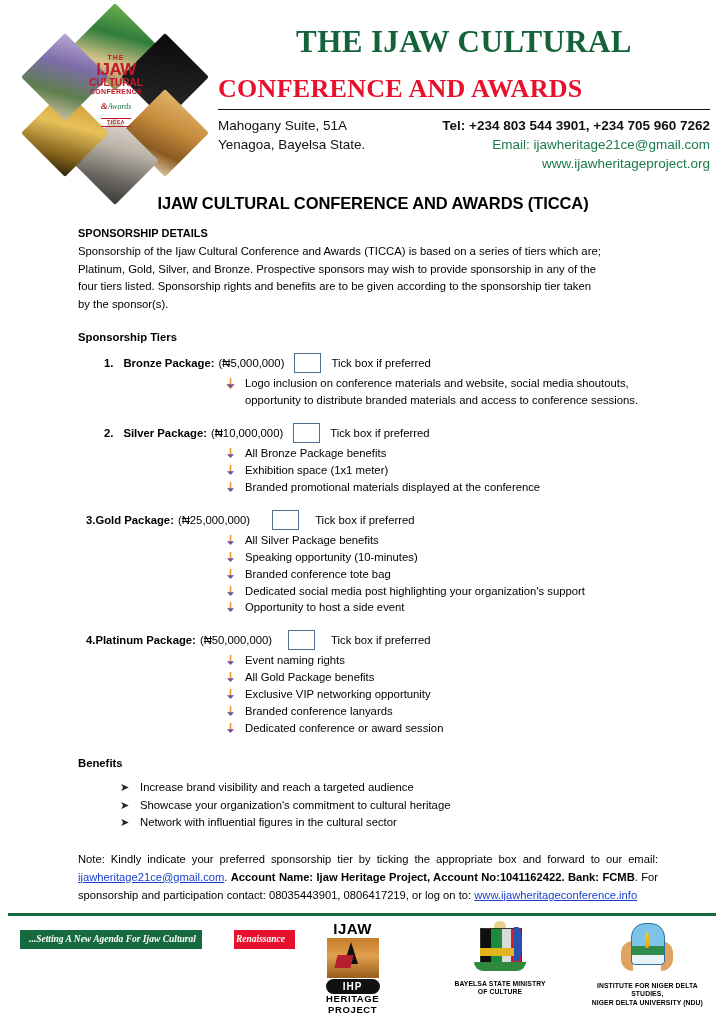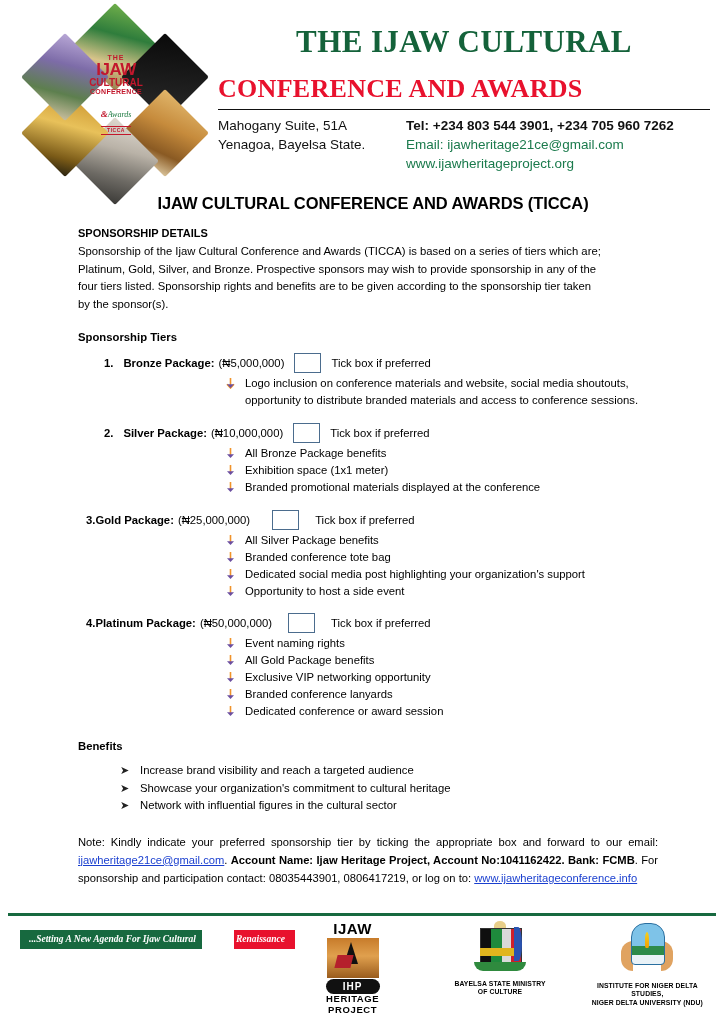--- a/index.html
+++ b/index.html
@@ -88,21 +88,21 @@
     font-size: 7px;
     font-weight: bold;
     color: #c2172c;
     letter-spacing: 0.3px;
   }
   .hc-awards {
     font-size: 8px;
     font-style: italic;
     color: #1e7a42;
     font-family: "Liberation Serif", serif;
-    margin-top: 15px;
+    margin-top: 7px;
   }
   .hc-awards .amp { color: #c2172c; font-weight: bold; font-size: 9px; }
   .hc-ticca {
     display: inline-block;
     font-size: 5px;
     font-weight: bold;
     color: #c2172c;
     border-top: 1px solid #c2172c;
     border-bottom: 1px solid #c2172c;
     padding: 1px 6px;
@@ -144,20 +144,21 @@
   .addr {
     flex: 0 0 188px;
     font-size: 13.5px;
     line-height: 1.45;
     color: #111;
     font-weight: 500;
   }
   .contact {
     flex: 1;
     line-height: 1.42;
+    text-align: right;
   }
   .tel {
     font-size: 13.5px;
     font-weight: bold;
     color: #111;
   }
   .email-hdr, .web-hdr {
     font-size: 13.5px;
     color: #1a7a4c;
     font-weight: 500;
@@ -596,20 +597,27 @@
           <path d="M4.5 0 L4.5 7" fill="none" stroke="#f0932b" stroke-width="1.6"></path>
           <path d="M1 6.2 L4.5 10 L8 6.2 Z" fill="#6b4fa0"></path>
         </svg>
         <span>All Silver Package benefits</span>
       </li>
       <li>
         <svg class="bullet-arrow" viewBox="0 0 9 11">
           <path d="M4.5 0 L4.5 7" fill="none" stroke="#f0932b" stroke-width="1.6"></path>
           <path d="M1 6.2 L4.5 10 L8 6.2 Z" fill="#6b4fa0"></path>
         </svg>
+        <span>Speaking opportunity (10-minutes)</span>
+      </li>
+      <li>
+        <svg class="bullet-arrow" viewBox="0 0 9 11">
+          <path d="M4.5 0 L4.5 7" fill="none" stroke="#f0932b" stroke-width="1.6"></path>
+          <path d="M1 6.2 L4.5 10 L8 6.2 Z" fill="#6b4fa0"></path>
+        </svg>
         <span>Branded conference tote bag</span>
       </li>
       <li>
         <svg class="bullet-arrow" viewBox="0 0 9 11">
           <path d="M4.5 0 L4.5 7" fill="none" stroke="#f0932b" stroke-width="1.6"></path>
           <path d="M1 6.2 L4.5 10 L8 6.2 Z" fill="#6b4fa0"></path>
         </svg>
         <span>Dedicated social media post highlighting your organization's support</span>
       </li>
       <li>

